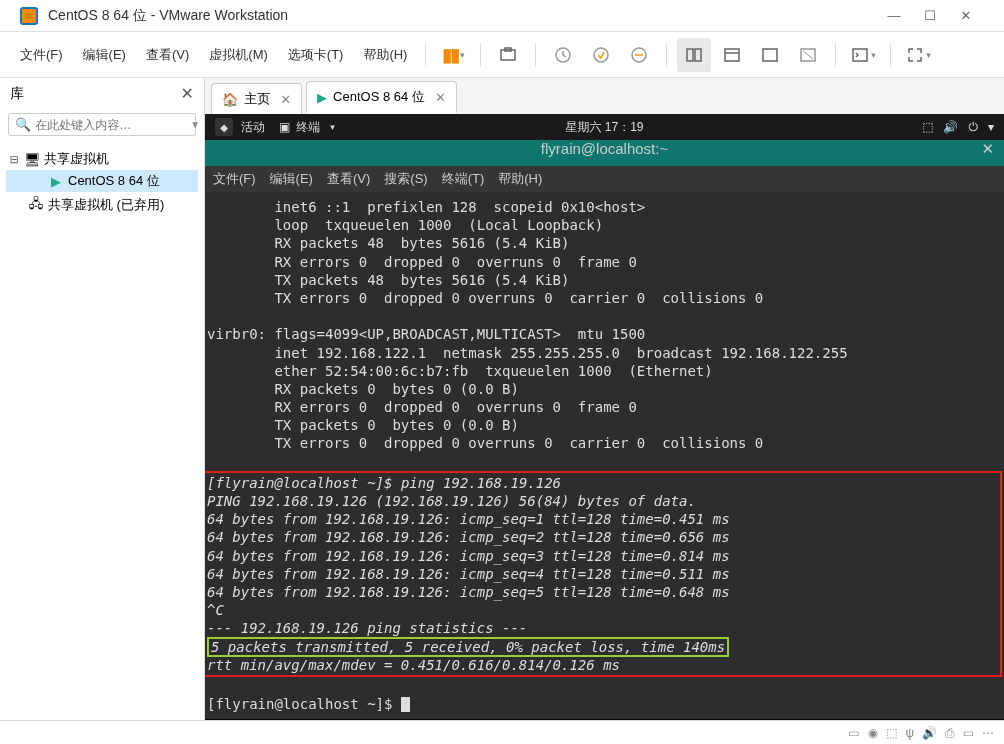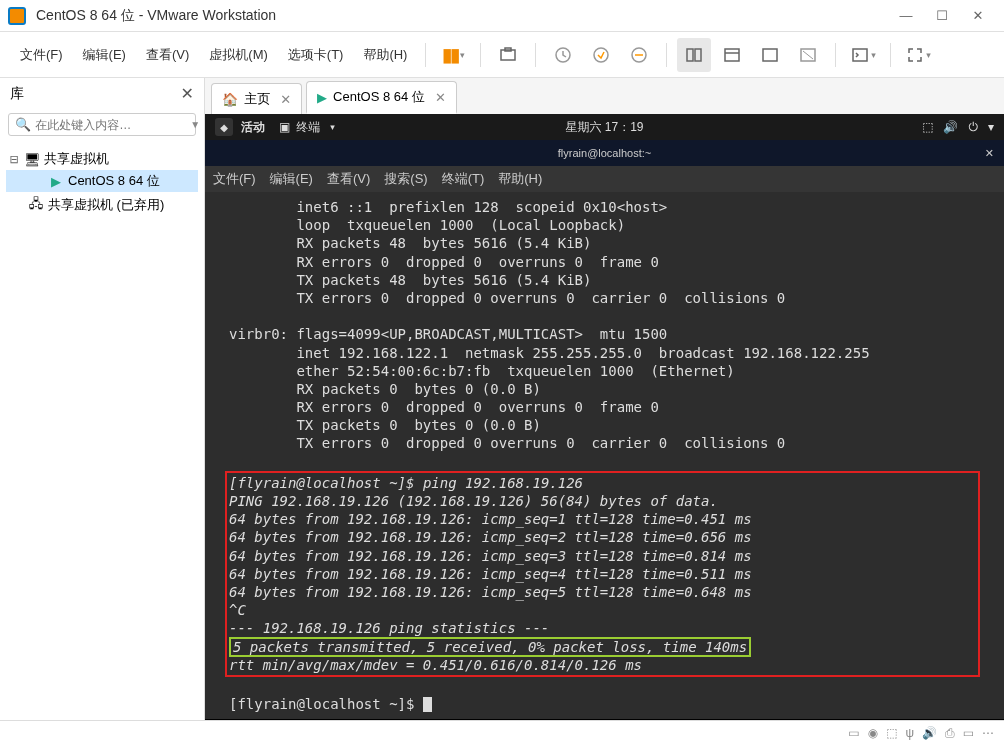--- a/index.html
+++ b/index.html
@@ -1,19 +1,19 @@
 <!DOCTYPE html>
 <html><head>
 <meta charset="utf-8">
 <style>
 * { margin: 0; padding: 0; box-sizing: border-box; }
 body { font-family: "Microsoft YaHei", sans-serif; font-size: 13px; background: #fff; width: 1004px; height: 744px; overflow: hidden; position: relative; }
 
 
-.titlebar { height: 32px; display: flex; align-items: center; padding: 0 8px; background: #fff; border-bottom: 1px solid #e0e0e0; }
+.titlebar { height: 32px; display: flex; align-items: center; padding: 0 20px; background: #fff; border-bottom: 1px solid #e0e0e0; }
 .titlebar .app-icon { width: 18px; height: 18px; background: #f38b00; border: 2px solid #0a7bc4; border-radius: 3px; margin-right: 10px; }
 .titlebar .title { flex: 1; font-size: 14px; color: #333; }
 .titlebar .winbtn { width: 36px; height: 28px; display: flex; align-items: center; justify-content: center; color: #666; cursor: pointer; }
 
 
 .menubar { height: 46px; display: flex; align-items: center; padding: 0 12px; gap: 4px; border-bottom: 1px solid #e0e0e0; }
 .menubar .menu { padding: 4px 8px; color: #333; cursor: pointer; }
 .menubar .sep { width: 1px; height: 24px; background: #ddd; margin: 0 6px; }
 .menubar .tbtn { width: 34px; height: 34px; display: flex; align-items: center; justify-content: center; color: #666; border-radius: 3px; cursor: pointer; }
 .menubar .pause { color: #f38b00; font-size: 18px; font-weight: bold; letter-spacing: -2px; }
@@ -40,34 +40,34 @@
 
 .content { flex: 1; display: flex; flex-direction: column; background: #f5f5f5; }
 .tabs { height: 36px; display: flex; align-items: flex-end; padding: 4px 6px 0; gap: 4px; background: #f5f5f5; }
 .tab { display: flex; align-items: center; gap: 6px; padding: 6px 10px; background: #fff; border: 1px solid #ccc; border-bottom: none; border-radius: 4px 4px 0 0; font-size: 13px; cursor: pointer; }
 .tab .x { color: #888; margin-left: 4px; cursor: pointer; }
 
 
 .vm { flex: 1; background: #000; position: relative; }
 .gnome-top { height: 26px; background: #1a1a1a; color: #ddd; display: flex; align-items: center; padding: 0 10px; font-size: 12px; }
 .gnome-top .gicon { width: 18px; height: 18px; background: #333; border-radius: 3px; margin-right: 8px; display: flex; align-items: center; justify-content: center; font-size: 10px; }
-.gnome-top .act { margin-right: 14px; font-weight: bold; }
+.gnome-top .act { margin-right: 14px; }
 .gnome-top .appmenu { display: flex; align-items: center; gap: 6px; }
 .gnome-top .appmenu::after { content: "▾"; font-size: 9px; margin-left: 4px; }
 .gnome-top .spacer { flex: 1; }
 .gnome-top .clock { margin: 8px auto; position: absolute; left: 50%; transform: translateX(-50%); }
 .gnome-top .tray { display: flex; gap: 10px; }
 
-.term-title { height: 26px; background: #0f172a; color: #ccc; display: flex; align-items: center; justify-content: center; font-size: 11px; position: relative; }
+.term-title { height: 26px; background: #0f766e; color: #ccc; display: flex; align-items: flex-start; justify-content: center; font-size: 15px; position: relative; }
 .term-title .tclose { position: absolute; right: 10px; cursor: pointer; }
 
 .term-menu { height: 26px; background: #353535; color: #ccc; display: flex; align-items: center; padding: 0 8px; gap: 14px; font-size: 13px; }
 .term-menu span { cursor: pointer; }
 
-.term-body { background: #2d2d2d; color: #ddd; font-family: "Consolas","DejaVu Sans Mono",monospace; font-size: 14px; line-height: 1.3; padding: 6px 24px; white-space: pre; overflow: hidden; }
+.term-body { background: #2d2d2d; color: #ddd; font-family: "Consolas","DejaVu Sans Mono",monospace; font-size: 14px; line-height: 1.3; padding: 6px 2px; white-space: pre; overflow: hidden; }
 .red-box { border: 2px solid #e02020; padding: 1px 2px; margin-left: -4px; font-style: italic; }
 .green-line { border: 2px solid #9acd32; display: inline; padding: 0 2px; }
 .cursor-blk { display: inline-block; width: 9px; height: 15px; background: #ddd; vertical-align: text-bottom; }
 
 
 .statusbar { position: absolute; bottom: 0; left: 0; right: 0; height: 24px; display: flex; align-items: center; padding: 0 10px; background: #fff; border-top: 1px solid #ddd; font-size: 12px; color: #444; }
 .statusbar .ricons { margin-left: auto; display: flex; gap: 8px; color: #888; }
 .statusbar .ricons span { cursor: pointer; }
 
 svg { display: block; }

